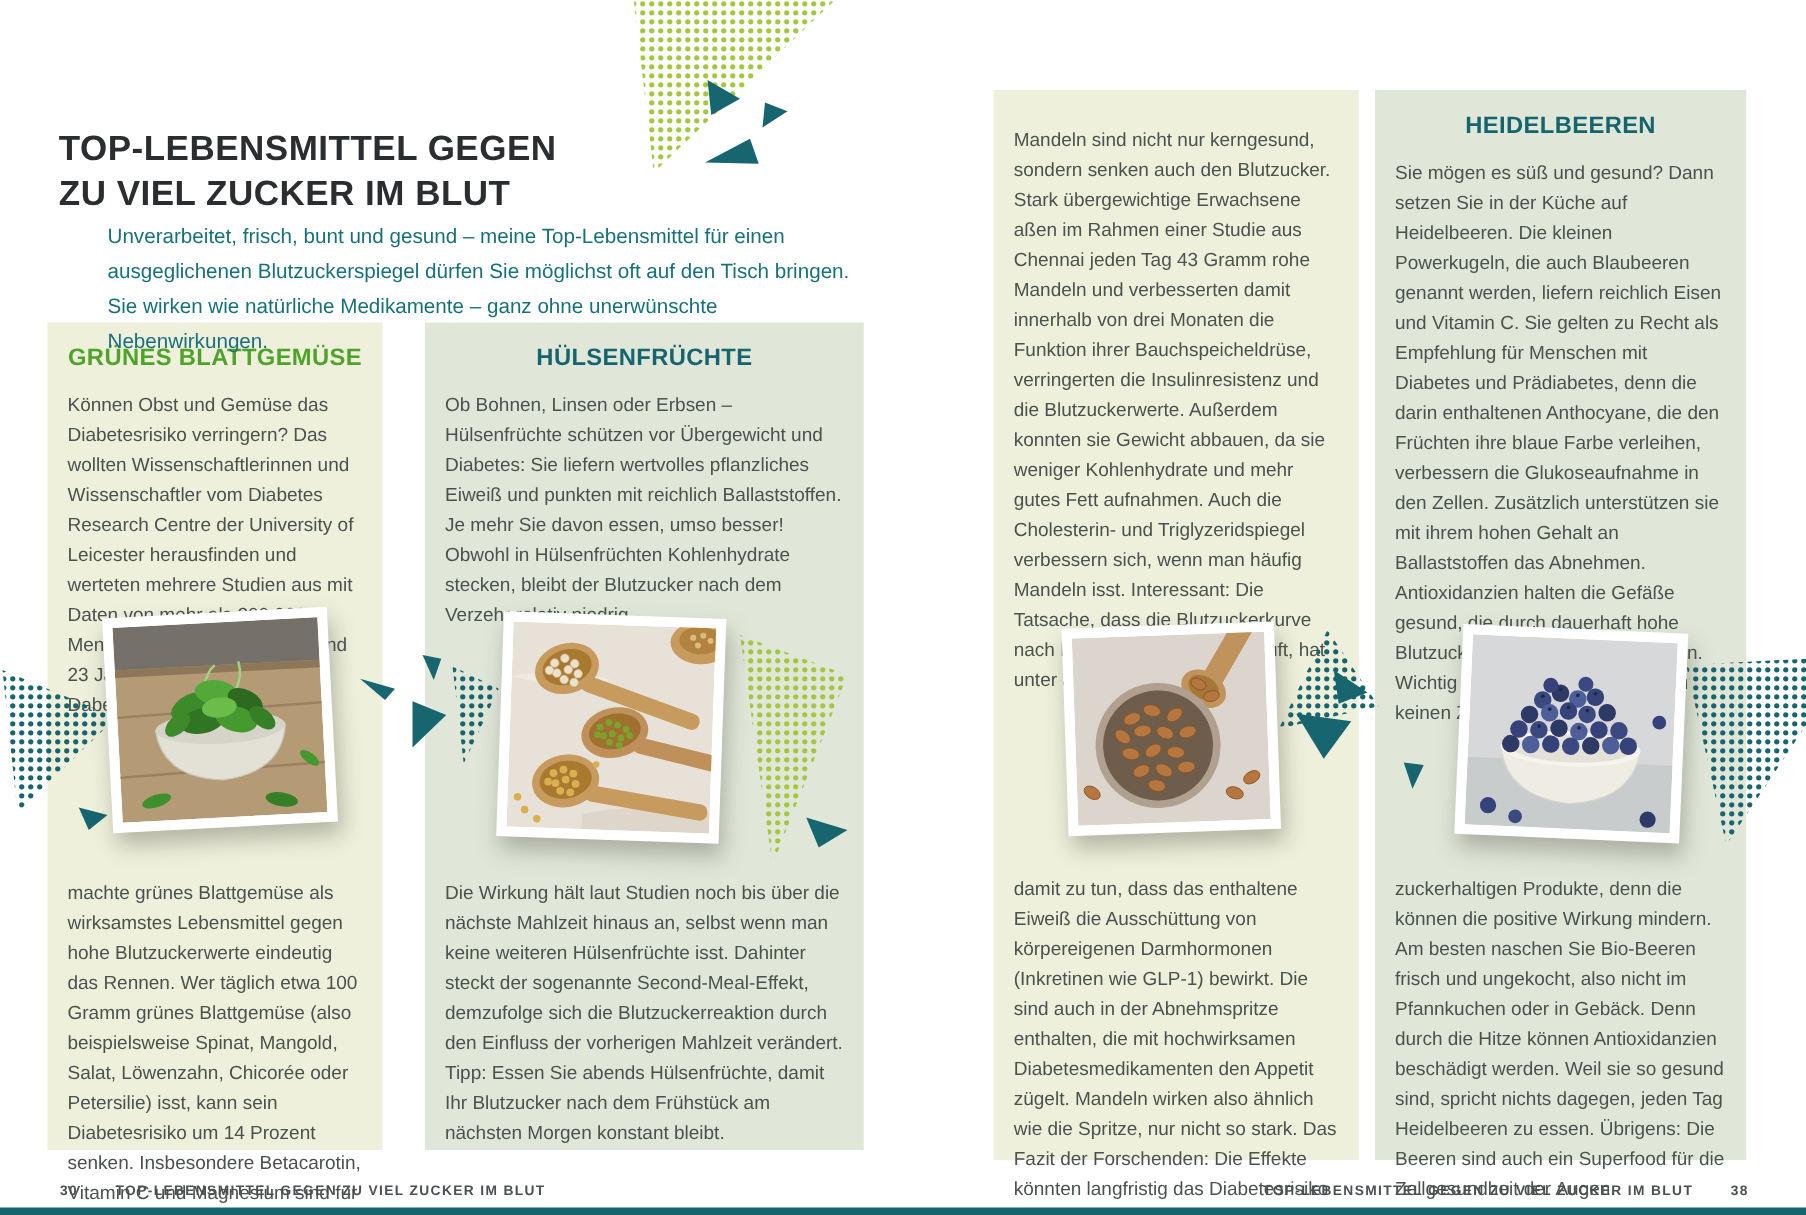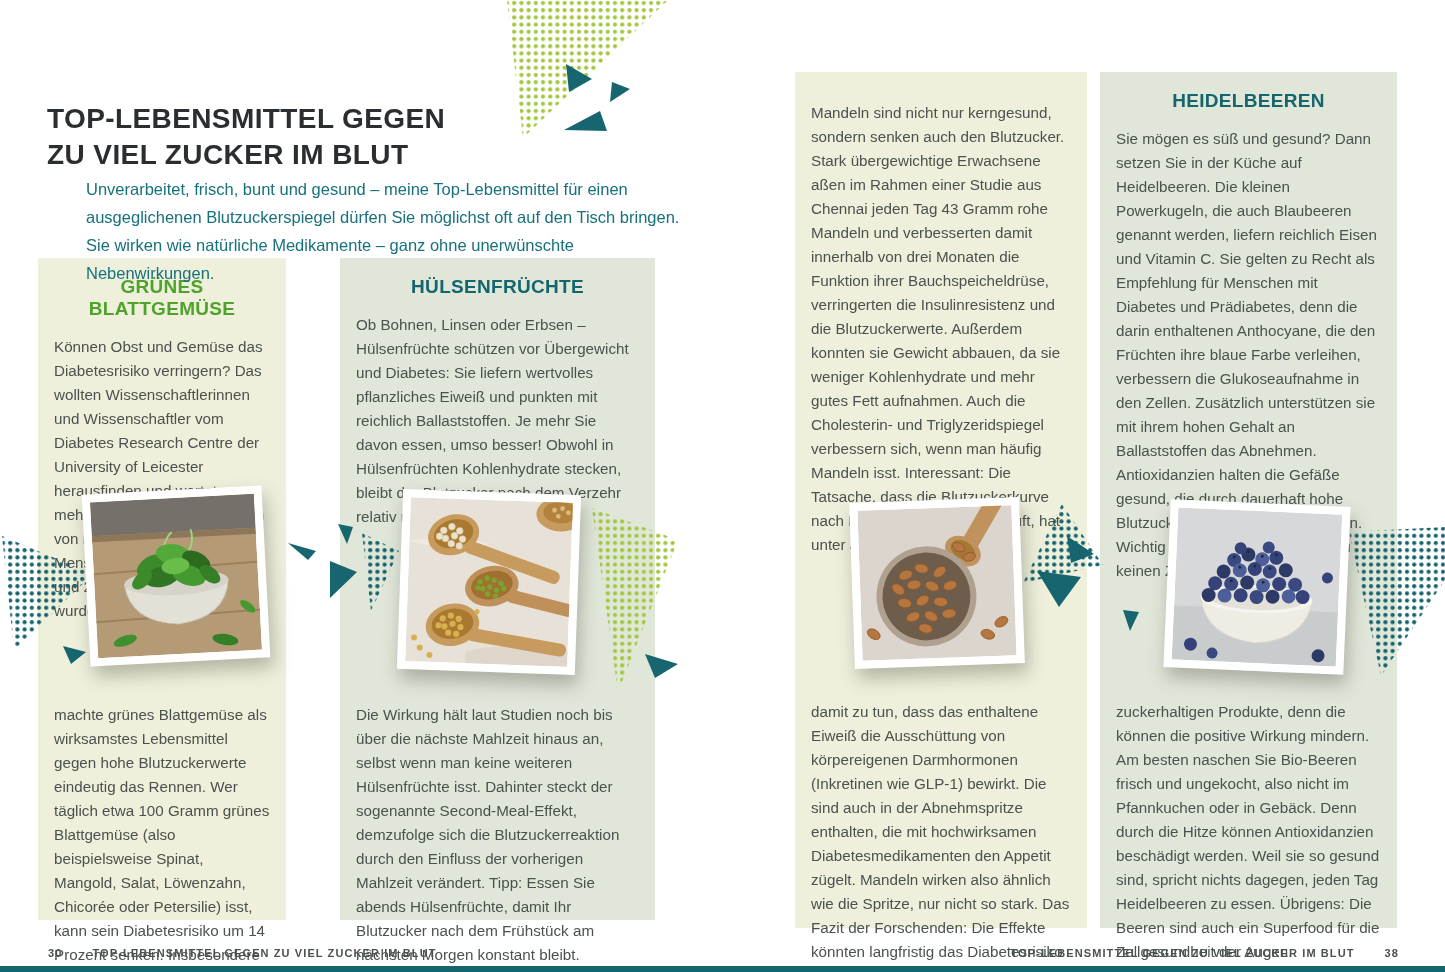--- a/index.html
+++ b/index.html
@@ -10,22 +10,22 @@
               letter-spacing:.4px;color:#2b2e30;line-height:1.28;white-space:pre-line;z-index:4;}
   .intro{position:absolute;left:47px;top:158px;width:600px;font-size:16.5px;line-height:1.7;
          color:#17717b;z-index:4;margin-left:39px;}
   
   .col{position:absolute;box-sizing:border-box;padding:14px 16px;z-index:1;}
   .col .heading{text-align:center;font-size:19px;font-weight:700;letter-spacing:.3px;margin:4px 0 12px;}
   .heading.green{color:#4fa32b;}
   .heading.teal{color:#15656f;}
   .col .body{font-size:15.2px;line-height:24px;color:#4b524e;}
   .col .body-bottom{position:absolute;left:16px;right:16px;}
-  #col-1{left:38px;top:258px;width:248px;height:662px;background:#eef0dc;}
-  #col-2{left:340px;top:258px;width:315px;height:662px;background:#e0e7d9;}
+  #col-1{left:38px;top:258px;width:268px;height:662px;background:#eef0dc;}
+  #col-2{left:340px;top:258px;width:351px;height:662px;background:#e0e7d9;}
   #col-3{left:795px;top:72px;width:292px;height:856px;background:#eef0dc;}
   #col-4{left:1100px;top:72px;width:297px;height:856px;background:#e0e7d9;}
   #col-1 .body-bottom,#col-2 .body-bottom{top:430px;}
   #col-3 .body-bottom,#col-4 .body-bottom{top:613px;}
   
   .decor{position:absolute;left:0;top:0;z-index:2;pointer-events:none;}
   
   .photo{position:absolute;background:#ffffff;padding:8px;z-index:3;
          box-shadow:3px 10px 18px rgba(70,70,55,.35);}
   .photo svg{display:block;}

